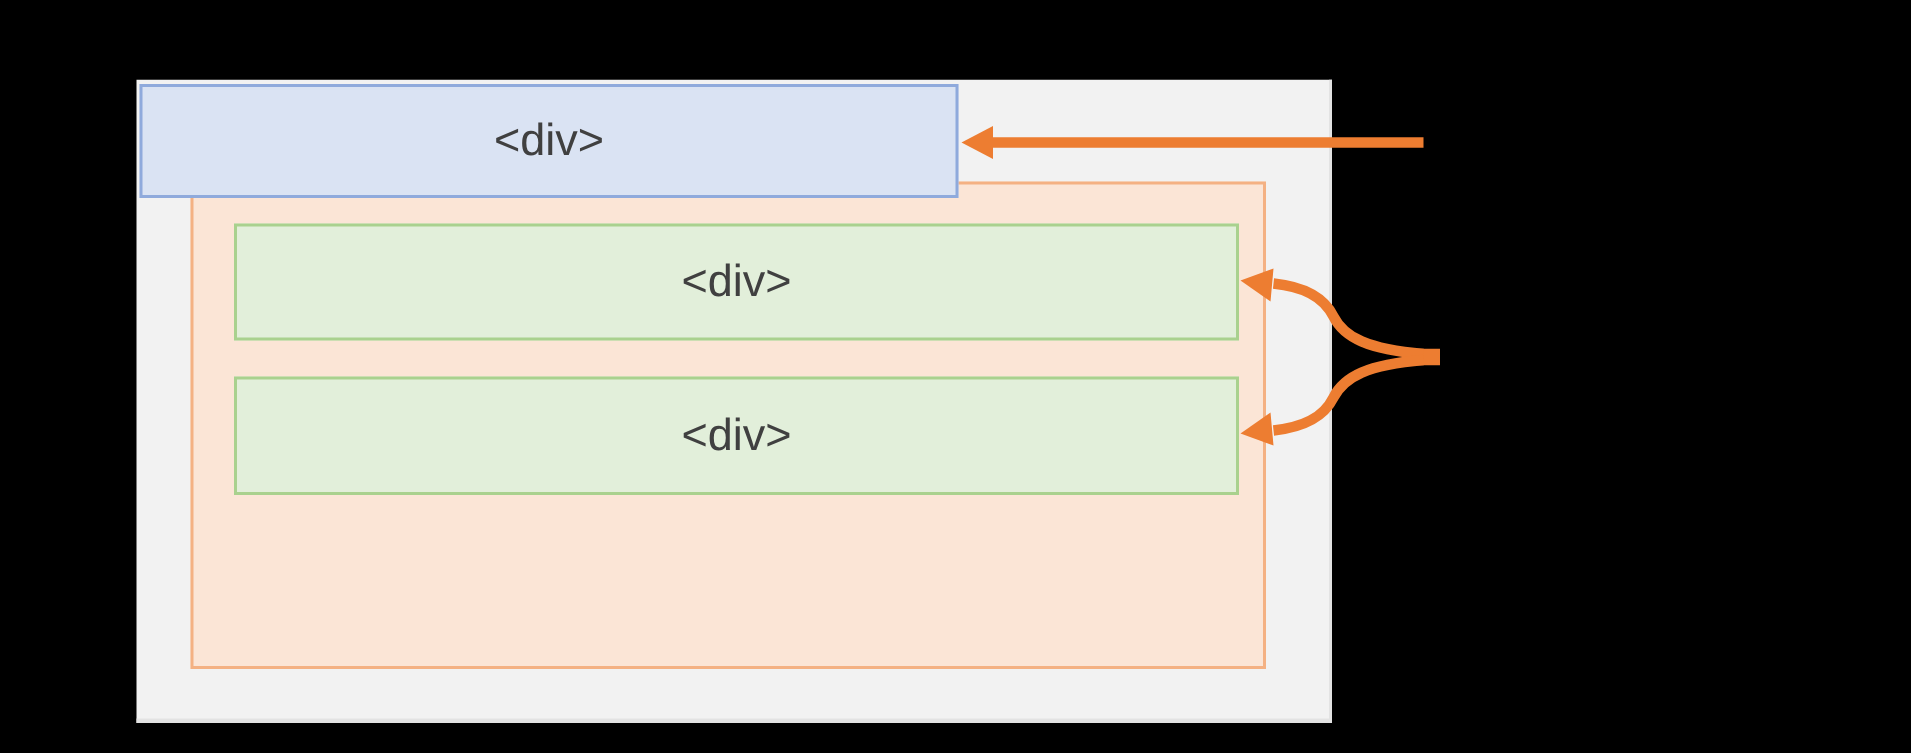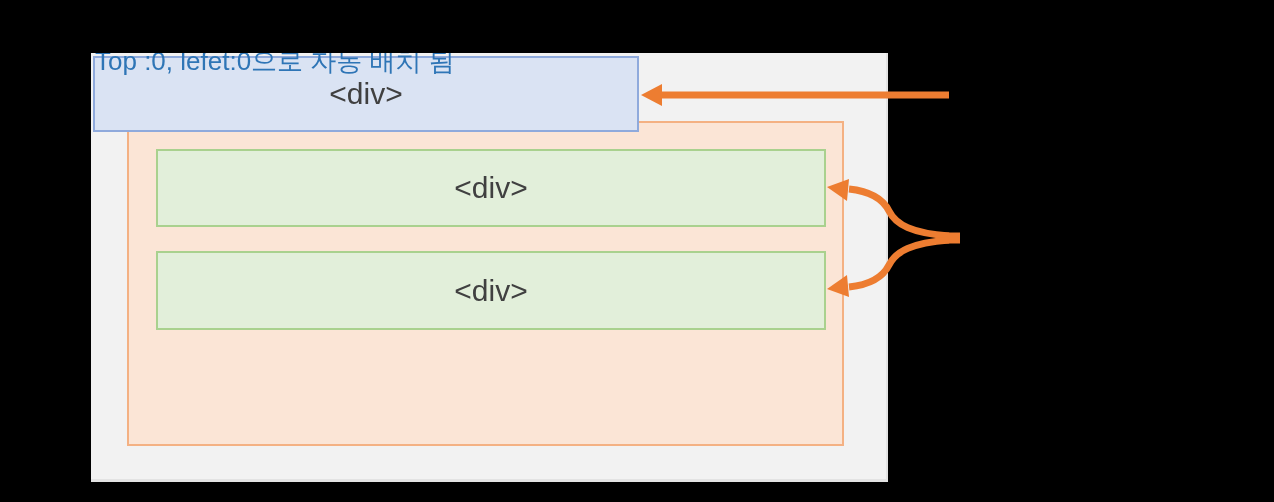--- a/index.html
+++ b/index.html
@@ -77,21 +77,20 @@
   </div>
 
   <div class="abs green-box second">
     <span>&lt;div&gt;</span>
   </div>
 
   <div class="abs blue-box">
     <span>&lt;div&gt;</span>
   </div>
 
-  <div class="abs note">Top :0, lefet:0으로 자동 배치 됨</div>
 
   <svg class="arrows" viewBox="0 0 1274 449">
 
     <g>
       <line x1="949" y1="42" x2="659" y2="42" style="stroke:var(--arrow)" stroke-width="7"></line>
       <polygon points="641,42 662,31 662,53" style="fill:var(--arrow)"></polygon>
     </g>
 
     <g>
       <line x1="941" y1="185" x2="960" y2="185" style="stroke:var(--arrow)" stroke-width="11"></line>

